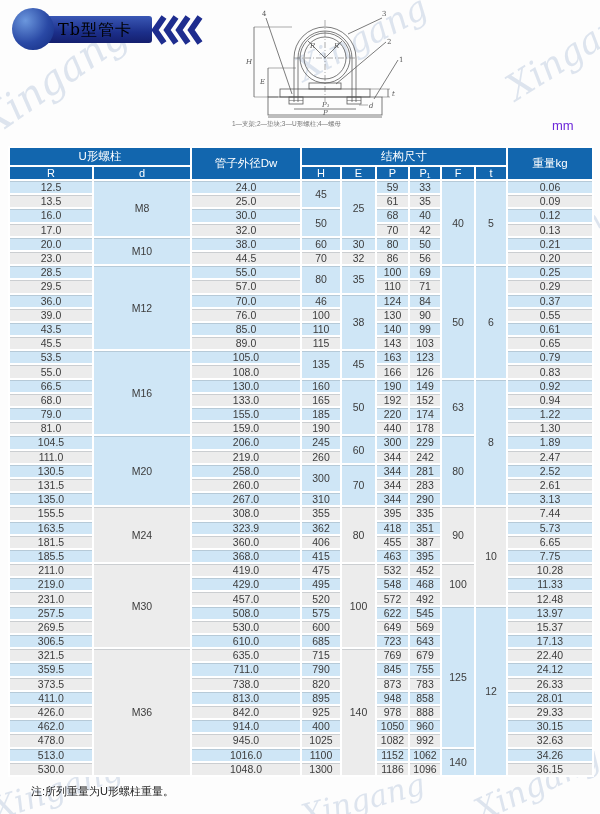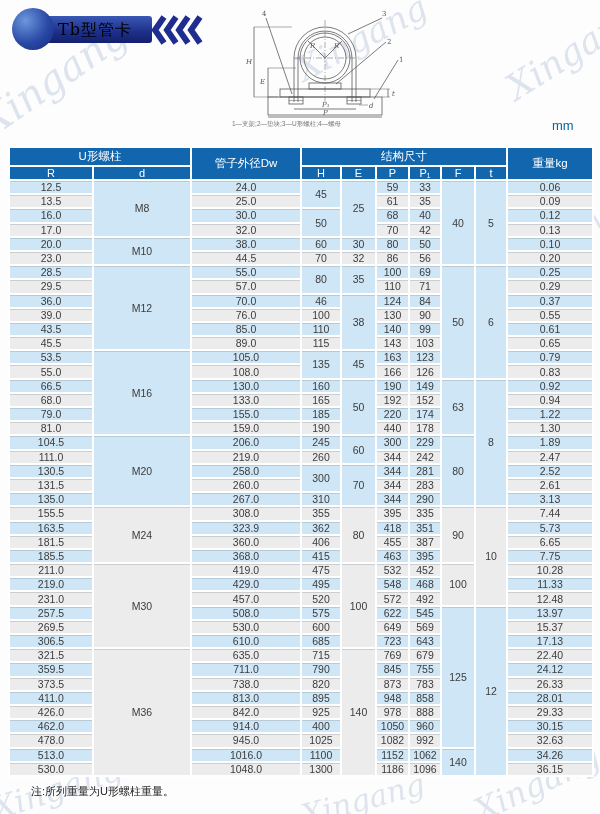--- a/index.html
+++ b/index.html
@@ -45,21 +45,21 @@
   .drawing{position:absolute;left:222px;top:4px;width:206px;height:136px;z-index:2;}
   .drawing-caption{
     position:absolute;left:10px;top:116px;width:196px;
     font-size:6.5px;color:#777;letter-spacing:0px;
   }
   .dim-text{font-family:"DejaVu Serif", serif;font-style:italic;font-size:7px;fill:#555;}
   .callout-text{font-family:"DejaVu Serif", serif;font-size:7px;fill:#555;}
 
   .unit-label{
     position:absolute;left:552px;top:118px;z-index:2;
-    font-size:13px;color:#0369a1;
+    font-size:13px;color:#6d28d9;
   }
 
   
   table.spec{
     position:absolute;left:8px;top:146px;width:584px;z-index:2;
     border-collapse:collapse;table-layout:fixed;
     border:1px solid #7e9cb4;
     background:#fde047;
   }
   .spec th{
@@ -242,21 +242,21 @@
         <td class="cg">0.13</td>
       </tr>
       <tr>
         <td class="cb">20.0</td>
         <td rowspan="2" class="cb">M10</td>
         <td class="cb">38.0</td>
         <td class="cb">60</td>
         <td class="cb">30</td>
         <td class="cb">80</td>
         <td class="cb">50</td>
-        <td class="cb">0.10</td>
+        <td class="cb">0.21</td>
       </tr>
       <tr>
         <td class="cg">23.0</td>
         <td class="cg">44.5</td>
         <td class="cg">70</td>
         <td class="cg">32</td>
         <td class="cg">86</td>
         <td class="cg">56</td>
         <td class="cg">0.20</td>
       </tr>

